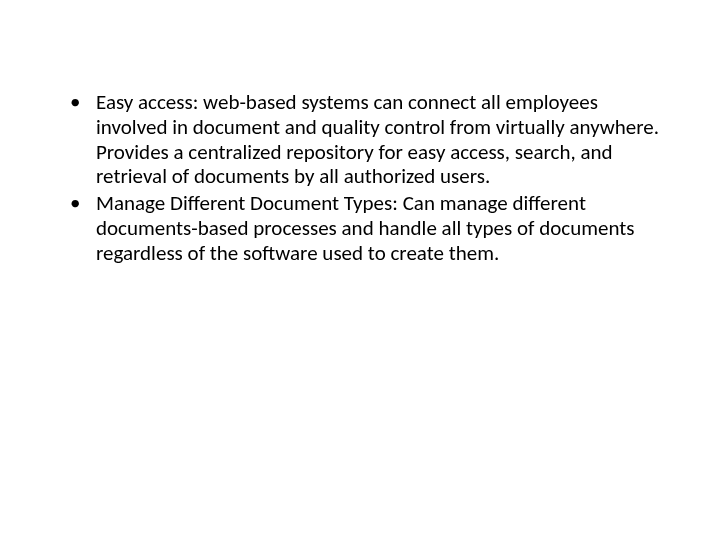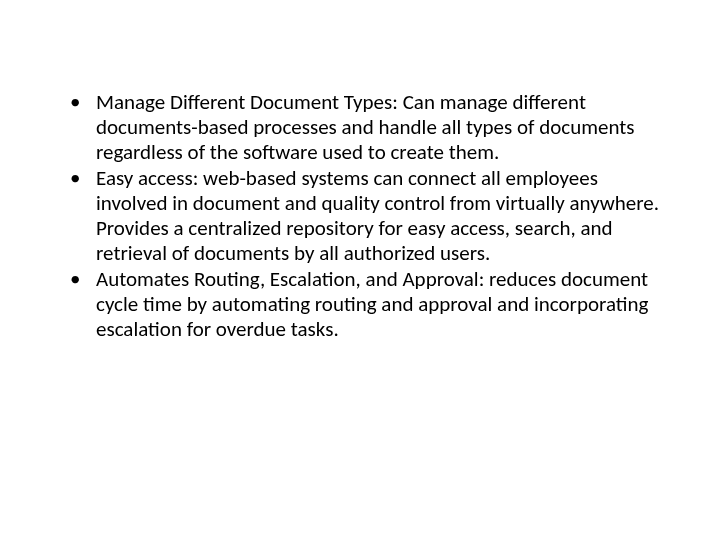--- a/index.html
+++ b/index.html
@@ -36,17 +36,16 @@
     top: 0;
     font-size: 21px;
     color: #000000;
   }
 </style>
 </head>
 <body>
 
 <div class="slide">
   <ul class="bullets">
+    <li>Easy access: web-based systems can connect all employees involved in document and quality control from virtually anywhere. Provides a centralized repository for easy access, search, and retrieval of documents by all authorized users.</li>
     <li>Manage Different Document Types: Can manage different documents-based processes and handle all types of documents regardless of the software used to create them.</li>
-    <li>Easy access: web-based systems can connect all employees involved in document and quality control from virtually anywhere. Provides a centralized repository for easy access, search, and retrieval of documents by all authorized users.</li>
-    <li>Automates Routing, Escalation, and Approval: reduces document cycle time by automating routing and approval and incorporating escalation for overdue tasks.</li>
   </ul>
 </div>
 
 </body></html>

